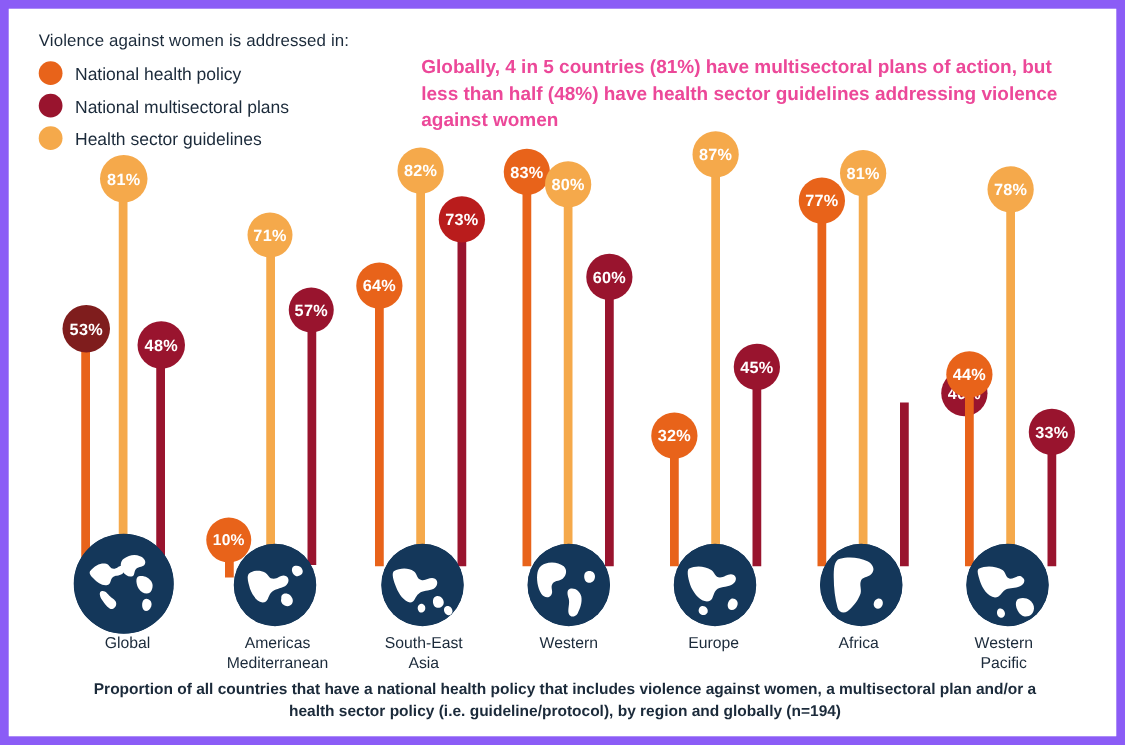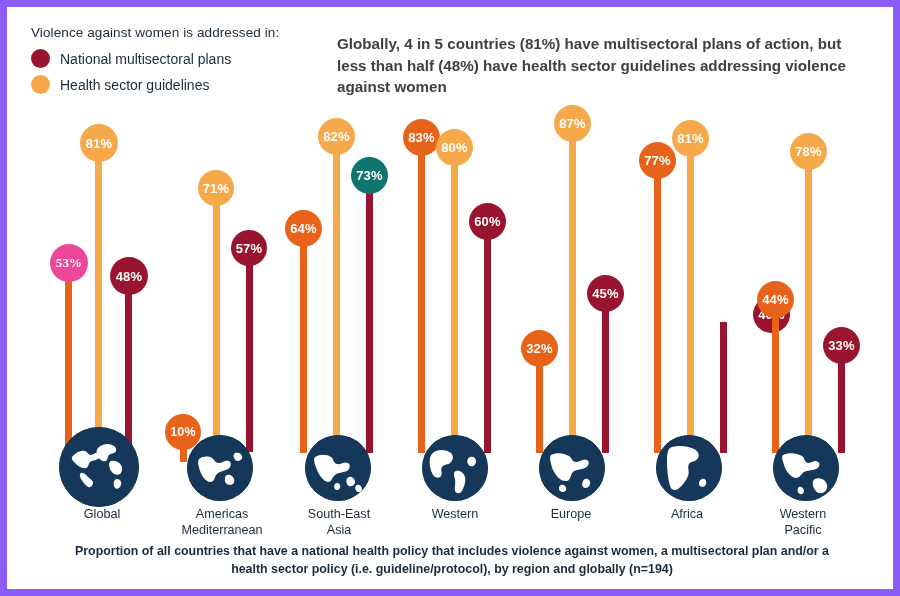--- a/index.html
+++ b/index.html
@@ -54,25 +54,25 @@
   }
   .legend-label {
     font-size: 14px;
     color: #1b2a3a;
   }
 
   
   #headline {
     position: absolute;
     left: 330px;
-    top: 26px;
+    top: 36px;
     width: 520px;
     font-size: 15.2px;
     font-weight: bold;
-    color: #404040;
+    color: #ec4899;
     line-height: 1.42;
   }
 
   
   #plot {
     position: absolute;
     left: 0;
     top: 0;
     width: 886px;
     height: 582px;
@@ -133,20 +133,24 @@
 </style>
 </head>
 <body>
 
 <div id="page">
   <div id="inner">
 
     <div id="legend">
       <div id="legend-title">Violence against women is addressed in:</div>
 
+      <div class="legend-row">
+        <span class="legend-dot" style="background:#e8631a"></span>
+        <span class="legend-label">National health policy</span>
+      </div>
 
       <div class="legend-row">
         <span class="legend-dot" style="background:#99142e"></span>
         <span class="legend-label">National multisectoral plans</span>
       </div>
 
       <div class="legend-row">
         <span class="legend-dot" style="background:#f5a94b"></span>
         <span class="legend-label">Health sector guidelines</span>
       </div>
@@ -155,21 +159,21 @@
     <div id="headline">Globally, 4 in 5 countries (81%) have multisectoral plans of action, but less than half (48%) have health sector guidelines addressing violence against women</div>
 
     <div id="plot">
 
       <div class="group" style="left:40px; width:110px;">
 
         <div class="stem" style="left:18px; top:258px; height:190px; background:#e8631a;"></div>
         <div class="stem" style="left:48px; top:137px; height:311px; background:#f5a94b;"></div>
         <div class="stem" style="left:78px; top:270px; height:178px; background:#99142e;"></div>
 
-        <div class="head" style="left:3px; top:237px; width:38px; height:38px; background:#ec4899;font-family:Liberation Serif, serif;">53%</div>
+        <div class="head" style="left:3px; top:237px; width:38px; height:38px; background:#7f1d1d;">53%</div>
         <div class="head" style="left:33px; top:117px; width:38px; height:38px; background:#f5a94b;">81%</div>
         <div class="head" style="left:63px; top:250px; width:38px; height:38px; background:#99142e;">48%</div>
 
         <div class="globe" style="left:12px; top:420px; width:80px; height:80px;">
           <svg width="80" height="80" viewBox="0 0 80 80" aria-hidden="true">
             <circle cx="40" cy="40" r="40" fill="#14375a"></circle>
             <g fill="#ffffff">
               <path d="M13 30c4-5 9-7 13-6 3 1 3 4 6 4 3 0 4-3 7-2 2 1 2 4 0 6-3 2-6 1-8 3-2 2-1 5-4 6-4 1-8-2-11-5-2-2-4-4-3-6z"></path>
               <path d="M22 46c3-1 5 2 7 4 2 2 5 3 5 6 0 3-3 5-5 4-3-2-5-5-7-8-1-2-2-5 0-6z"></path>
               <path d="M40 20c4-3 9-4 13-2 3 1 5 4 4 6-1 3-5 2-7 4-2 2-1 5-3 6-3 1-6-1-8-4-2-3-2-8 1-10z"></path>
@@ -205,21 +209,21 @@
           <div>Mediterranean</div>
         </div>
       </div>
 
       <div class="group" style="left:272px; width:120px;">
         <div class="stem" style="left:21px; top:224px; height:222px; background:#e8631a;"></div>
         <div class="stem" style="left:54px; top:143px; height:303px; background:#f5a94b;"></div>
         <div class="stem" style="left:87px; top:171px; height:275px; background:#99142e;"></div>
         <div class="head" style="left:6px; top:203px; width:37px; height:37px; background:#e8631a;">64%</div>
         <div class="head" style="left:39px; top:111px; width:37px; height:37px; background:#f5a94b;">82%</div>
-        <div class="head" style="left:72px; top:150px; width:37px; height:37px; background:#0f766e;">73%</div>
+        <div class="head" style="left:72px; top:150px; width:37px; height:37px; background:#b91c1c;">73%</div>
         <div class="globe" style="left:26px; top:428px; width:66px; height:66px;">
           <svg width="66" height="66" viewBox="0 0 66 66" aria-hidden="true">
             <circle cx="33" cy="33" r="33" fill="#14375a"></circle>
             <g fill="#ffffff">
               <path d="M10 22c5-3 12-3 16 0 3 2 2 6 6 7 4 1 7-3 11-1 3 2 2 6-1 8-4 2-9 1-12 4-3 2-3 7-7 7-5-1-9-7-11-12-2-5-4-11-2-13z"></path>
               <path d="M44 42c3-1 6 2 6 5 0 3-3 5-6 4-3-1-4-8 0-9z"></path>
               <path d="M52 50c2-1 5 1 5 4 0 2-2 4-4 3-3-1-4-6-1-7z"></path>
               <path d="M32 48c2 0 4 2 3 5-1 2-4 3-5 1-2-3 0-6 2-6z"></path>
             </g>
           </svg>

